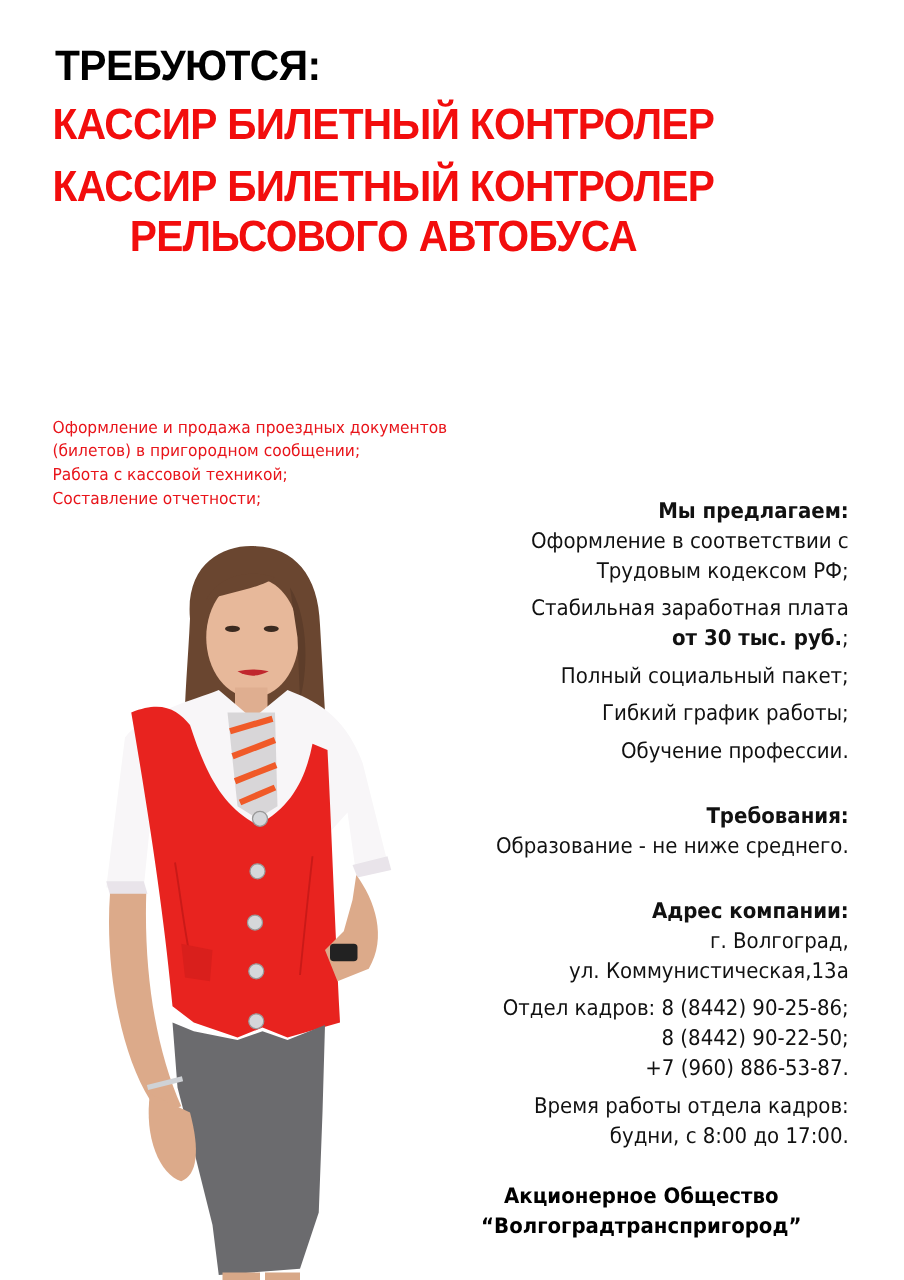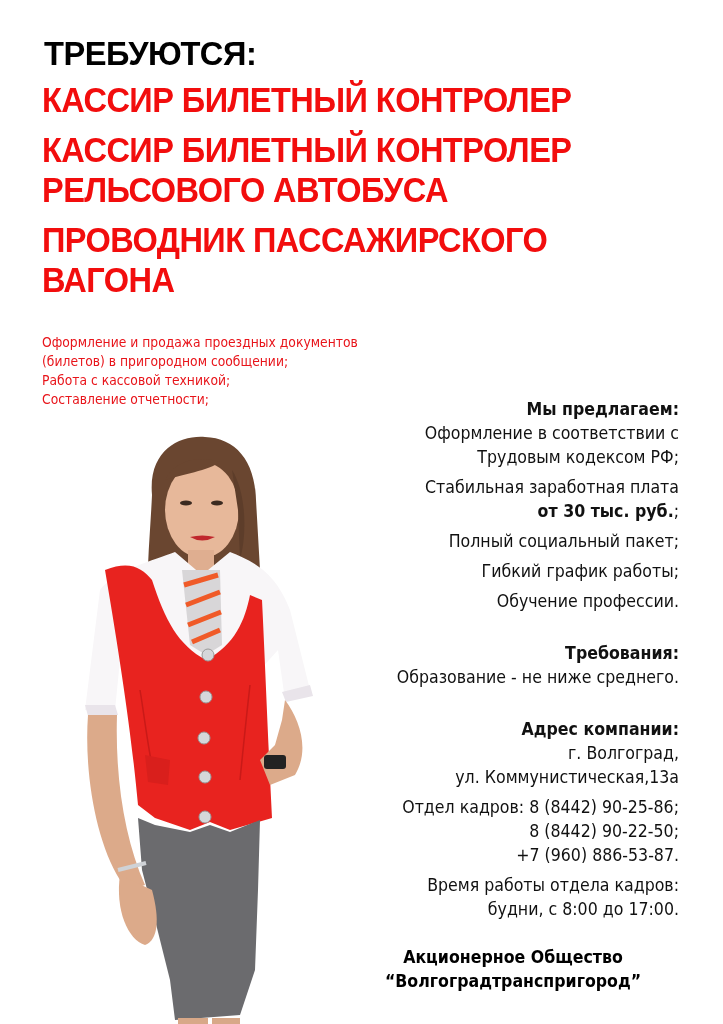--- a/index.html
+++ b/index.html
@@ -5,21 +5,21 @@
   html, body { margin: 0; padding: 0; }
   body {
     width: 723px; height: 1024px; background: #ffffff; position: relative; overflow: hidden;
     font-family: "DejaVu Sans", "Liberation Sans", sans-serif;
   }
   .title {
     position: absolute; left: 44px; top: 34px;
     font-family: "Liberation Sans", sans-serif; font-weight: bold;
     font-size: 34px; color: #000; letter-spacing: -0.5px; transform: scaleX(0.96); transform-origin: left;
   }
-  .positions { position: absolute; left: 42px; top: 80px; }
+  .positions { position: absolute; left: 42px; top: 80px; text-align: center; }
   .pos-line {
     font-family: "Liberation Sans", sans-serif; font-weight: bold; color: #f20d0d;
     font-size: 35px; line-height: 40px; letter-spacing: -0.6px; white-space: nowrap;
     transform: scaleX(0.93); transform-origin: left;
   }
   .pos-gap { height: 10px; }
   .duties {
     position: absolute; left: 42px; top: 333px; color: #e8141a;
     font-family: "DejaVu Sans", sans-serif; font-size: 13.3px; line-height: 19px;
     transform: scaleX(0.93); transform-origin: left;
@@ -47,24 +47,20 @@
 <div class="positions">
   <div>
     <div class="pos-line">КАССИР БИЛЕТНЫЙ КОНТРОЛЕР</div>
   </div>
   <div class="pos-gap"></div>
   <div>
     <div class="pos-line">КАССИР БИЛЕТНЫЙ КОНТРОЛЕР</div>
     <div class="pos-line">РЕЛЬСОВОГО АВТОБУСА</div>
   </div>
   <div class="pos-gap"></div>
-  <div>
-    <div class="pos-line">ПРОВОДНИК ПАССАЖИРСКОГО</div>
-    <div class="pos-line">ВАГОНА</div>
-  </div>
 </div>
 
 <div class="duties">
   <div>Оформление и продажа проездных документов</div>
   <div>(билетов) в пригородном сообщении;</div>
   <div>Работа с кассовой техникой;</div>
   <div>Составление отчетности;</div>
 </div>
 
 <svg class="photo" viewBox="0 0 280 604" xmlns="http://www.w3.org/2000/svg">

